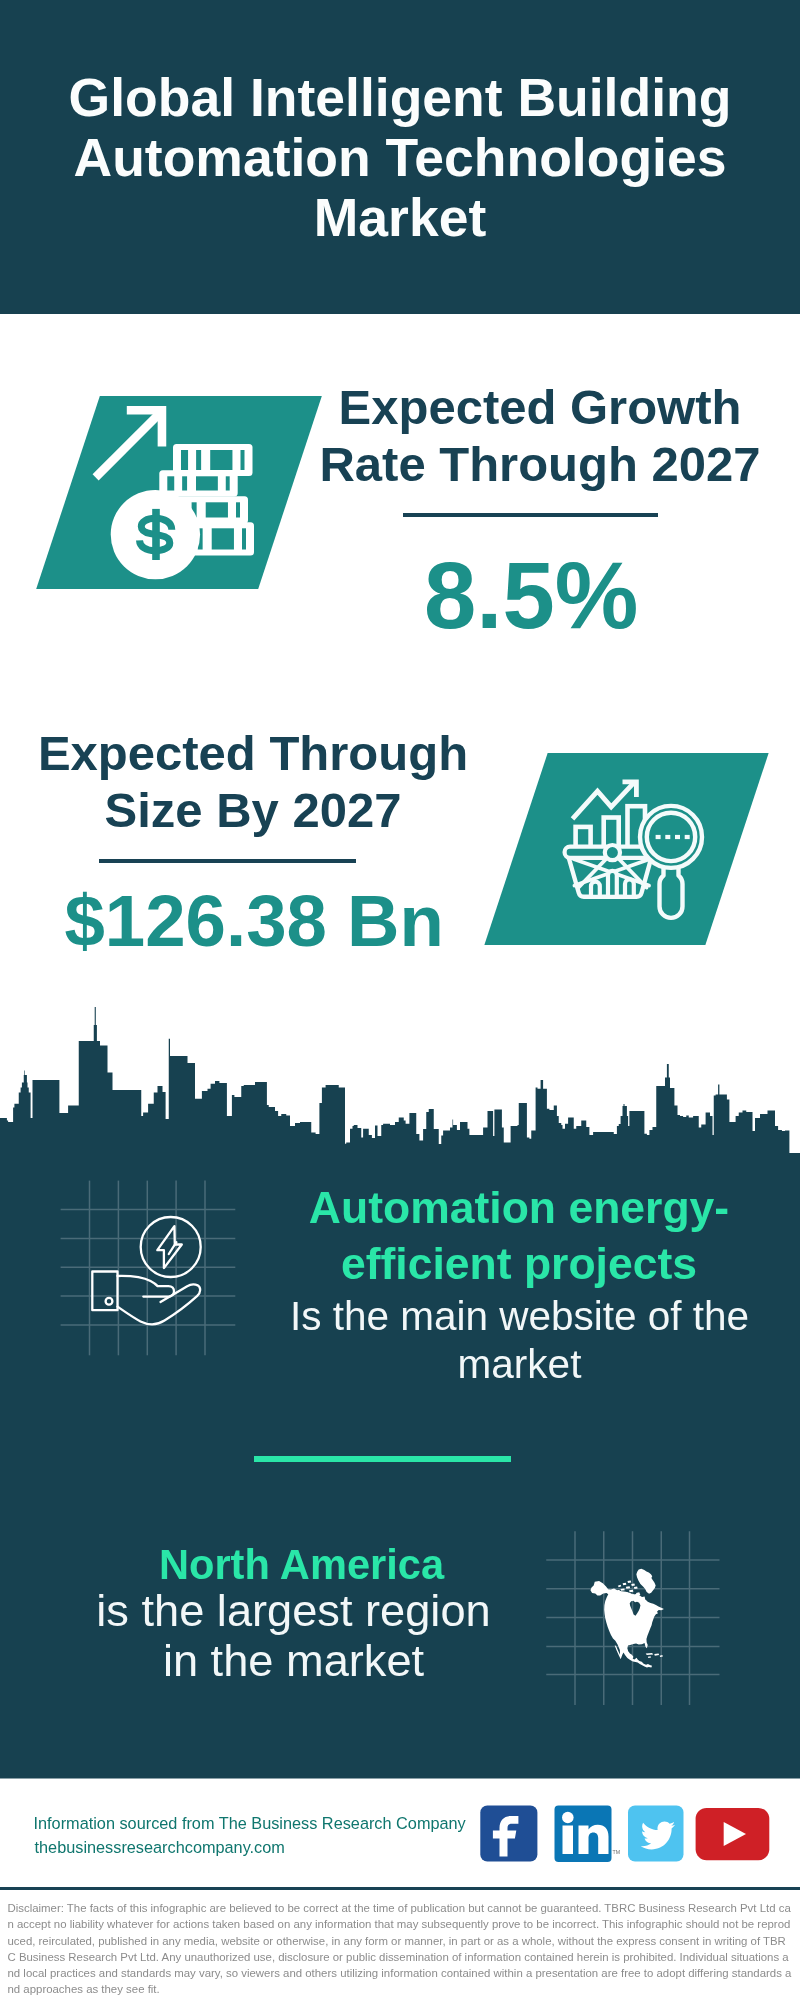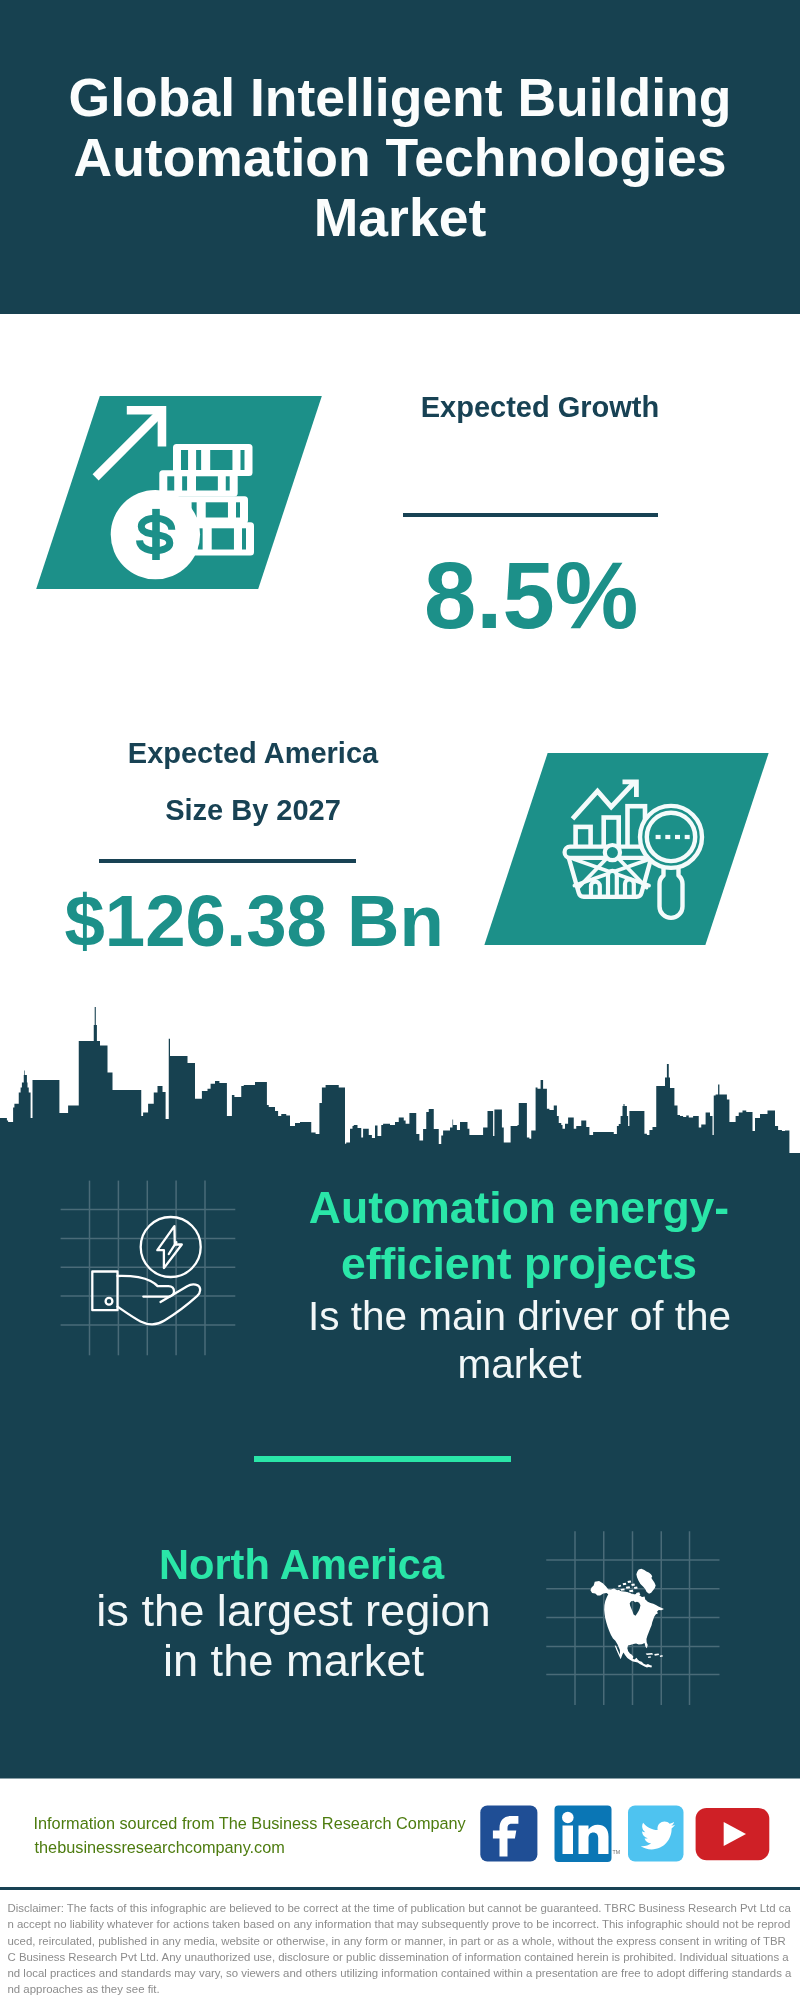--- a/index.html
+++ b/index.html
@@ -2,28 +2,28 @@
 <html><head>
 <meta charset="utf-8">
 <style>
   html,body{margin:0;padding:0;background:#fff;}
   body{width:800px;height:2000px;font-family:"Liberation Sans",sans-serif;}
   #page{position:relative;width:800px;height:2000px;overflow:hidden;background:#fff;}
   .abs{position:absolute;}
   .hdr{position:absolute;left:0;top:0;width:800px;height:314px;background:#174150;}
   .hdr-title{position:absolute;left:0;top:68px;width:800px;text-align:center;color:#fbfdfd;
     font-size:53.5px;font-weight:700;line-height:60px;}
-  .navyheading{position:absolute;color:#184254;font-size:29px;font-weight:700;line-height:56.8px;text-align:center;white-space:nowrap;}
+  .navyheading{position:absolute;color:#184254;font-size:49px;font-weight:700;line-height:56.8px;text-align:center;white-space:nowrap;}
   .rule{position:absolute;height:4px;background:#184254;}
   .bigval{position:absolute;color:#1c9089;font-weight:700;white-space:nowrap;}
   .para{position:absolute;background:#1c9089;}
   .grn{color:#2ae6a8;font-weight:700;}
   .wht{color:#f2f7f8;font-weight:400;}
   .ctr{position:absolute;text-align:center;white-space:nowrap;}
-  .srcline{position:absolute;color:#4d7c0f;font-size:16.3px;font-weight:400;white-space:nowrap;}
+  .srcline{position:absolute;color:#0f766e;font-size:16.3px;font-weight:400;white-space:nowrap;}
   .disc{position:absolute;color:#8c8c8c;font-size:11.42px;line-height:16.25px;text-align:left;word-break:break-all;margin-top:8px;}
   .greenrule{position:absolute;background:#2ae6a8;}
 </style>
 </head>
 <body>
 
 <div id="page">
 <div class="hdr"></div>
 <div class="hdr-title">
   <div>Global Intelligent Building</div>
@@ -57,25 +57,26 @@
       <rect x="211.71" y="528.30" width="22.23" height="21.20" fill="#1c9089"></rect>
       <rect x="242.00" y="528.30" width="4.00" height="21.20" fill="#1c9089"></rect>
  <circle cx="155.4" cy="534.6" r="44.7" fill="#ffffff"></circle>
  <g fill="none" stroke="#1c9089" stroke-width="7.0" stroke-linecap="butt">
    <path d="M171.8 529.8 C171.8 522.4 164.6 518.3 155.4 518.3 C146.4 518.3 141.3 521.9 141.3 526.4 C141.3 530.3 144.6 532.4 150.6 533.6 L160.2 535.4 C166.9 536.6 169.8 539.3 169.8 542.9 C169.8 547.4 163.9 550.8 155.0 550.8 C145.9 550.8 139.8 546.7 139.5 540.3"></path>
  </g>
  <rect x="152.2" y="508.9" width="7.6" height="51.1" fill="#1c9089"></rect>
 </svg>
 <div class="navyheading" style="left:290px;top:379px;width:500px;">
   <div>Expected Growth</div>
+  <div>Rate Through 2027</div>
 </div>
 <div class="rule" style="left:402.9px;top:513px;width:255.6px;"></div>
 <div class="bigval" style="left:424px;top:549px;font-size:94px;line-height:94px;">8.5%</div>
 <div class="navyheading" style="left:3px;top:725px;width:500px;">
-  <div>Expected America</div>
+  <div>Expected Through</div>
   <div>Size By 2027</div>
 </div>
 <div class="rule" style="left:99.2px;top:858.9px;width:256.4px;"></div>
 <div class="bigval" style="left:64.5px;top:884.5px;font-size:72.6px;line-height:72.6px;">$126.38 Bn</div>
 <div class="para" style="left:516.35px;top:753px;width:221px;height:192px;transform:skewX(-18.25deg);"></div>
 <svg class="abs" style="left:555px;top:770px;" width="160" height="160" viewBox="555 770 160 160">
  <g fill="none" stroke="#f4fbfb" stroke-width="4.8" stroke-linecap="butt" stroke-linejoin="miter">
    <path d="M572.5 818.8 L597.5 791.2 L611.2 806.9 L634.0 782.6"></path>
    <path d="M622.5 781.9 L636.4 781.9 L636.4 796.9"></path>
  </g>
@@ -134,21 +135,21 @@
    <circle cx="109" cy="1301.2" r="3.4"></circle>
    <path d="M117.5 1276.0 C133.5 1275.6 143.5 1277.4 150.5 1281.0 C154.0 1282.8 156.0 1284.4 157.6 1286.1 L168.4 1286.1 C172.2 1286.1 174.0 1288.6 174.0 1291.2 C174.0 1294.0 172.0 1296.6 168.3 1296.6 L143.3 1296.6"></path>
    <path d="M117.5 1306.6 C124.5 1311.4 133.5 1317.8 140.5 1321.4 C149.5 1325.8 157.0 1325.2 164.5 1320.6 C175.5 1313.8 189.5 1303.0 197.0 1296.2 C201.4 1292.0 200.8 1287.4 197.8 1285.4 C194.4 1283.9 190.6 1284.2 187.2 1286.2 L160.5 1302.0"></path>
  </g>
 </svg>
 <div class="ctr" style="left:269px;top:1179.5px;width:500px;font-size:44.5px;line-height:56px;">
   <div class="grn">Automation energy-</div>
   <div class="grn">efficient projects</div>
 </div>
 <div class="ctr" style="left:269.5px;top:1293px;width:500px;font-size:40.5px;line-height:47.5px;">
-  <div class="wht">Is the main driver of the</div>
+  <div class="wht">Is the main website of the</div>
   <div class="wht">market</div>
 </div>
 <div class="greenrule" style="left:254.2px;top:1456px;width:256.7px;height:5.5px;"></div>
 <svg class="abs" style="left:0;top:1450px;" width="800" height="300" viewBox="0 1450 800 300">
 <g stroke="#4a6b78" stroke-width="1.5">
         <line x1="575" y1="1531.25" x2="575" y2="1705"></line>
         <line x1="603.75" y1="1531.25" x2="603.75" y2="1705"></line>
         <line x1="632.5" y1="1531.25" x2="632.5" y2="1705"></line>
         <line x1="661.25" y1="1531.25" x2="661.25" y2="1705"></line>
         <line x1="689.5" y1="1531.25" x2="689.5" y2="1705"></line>

